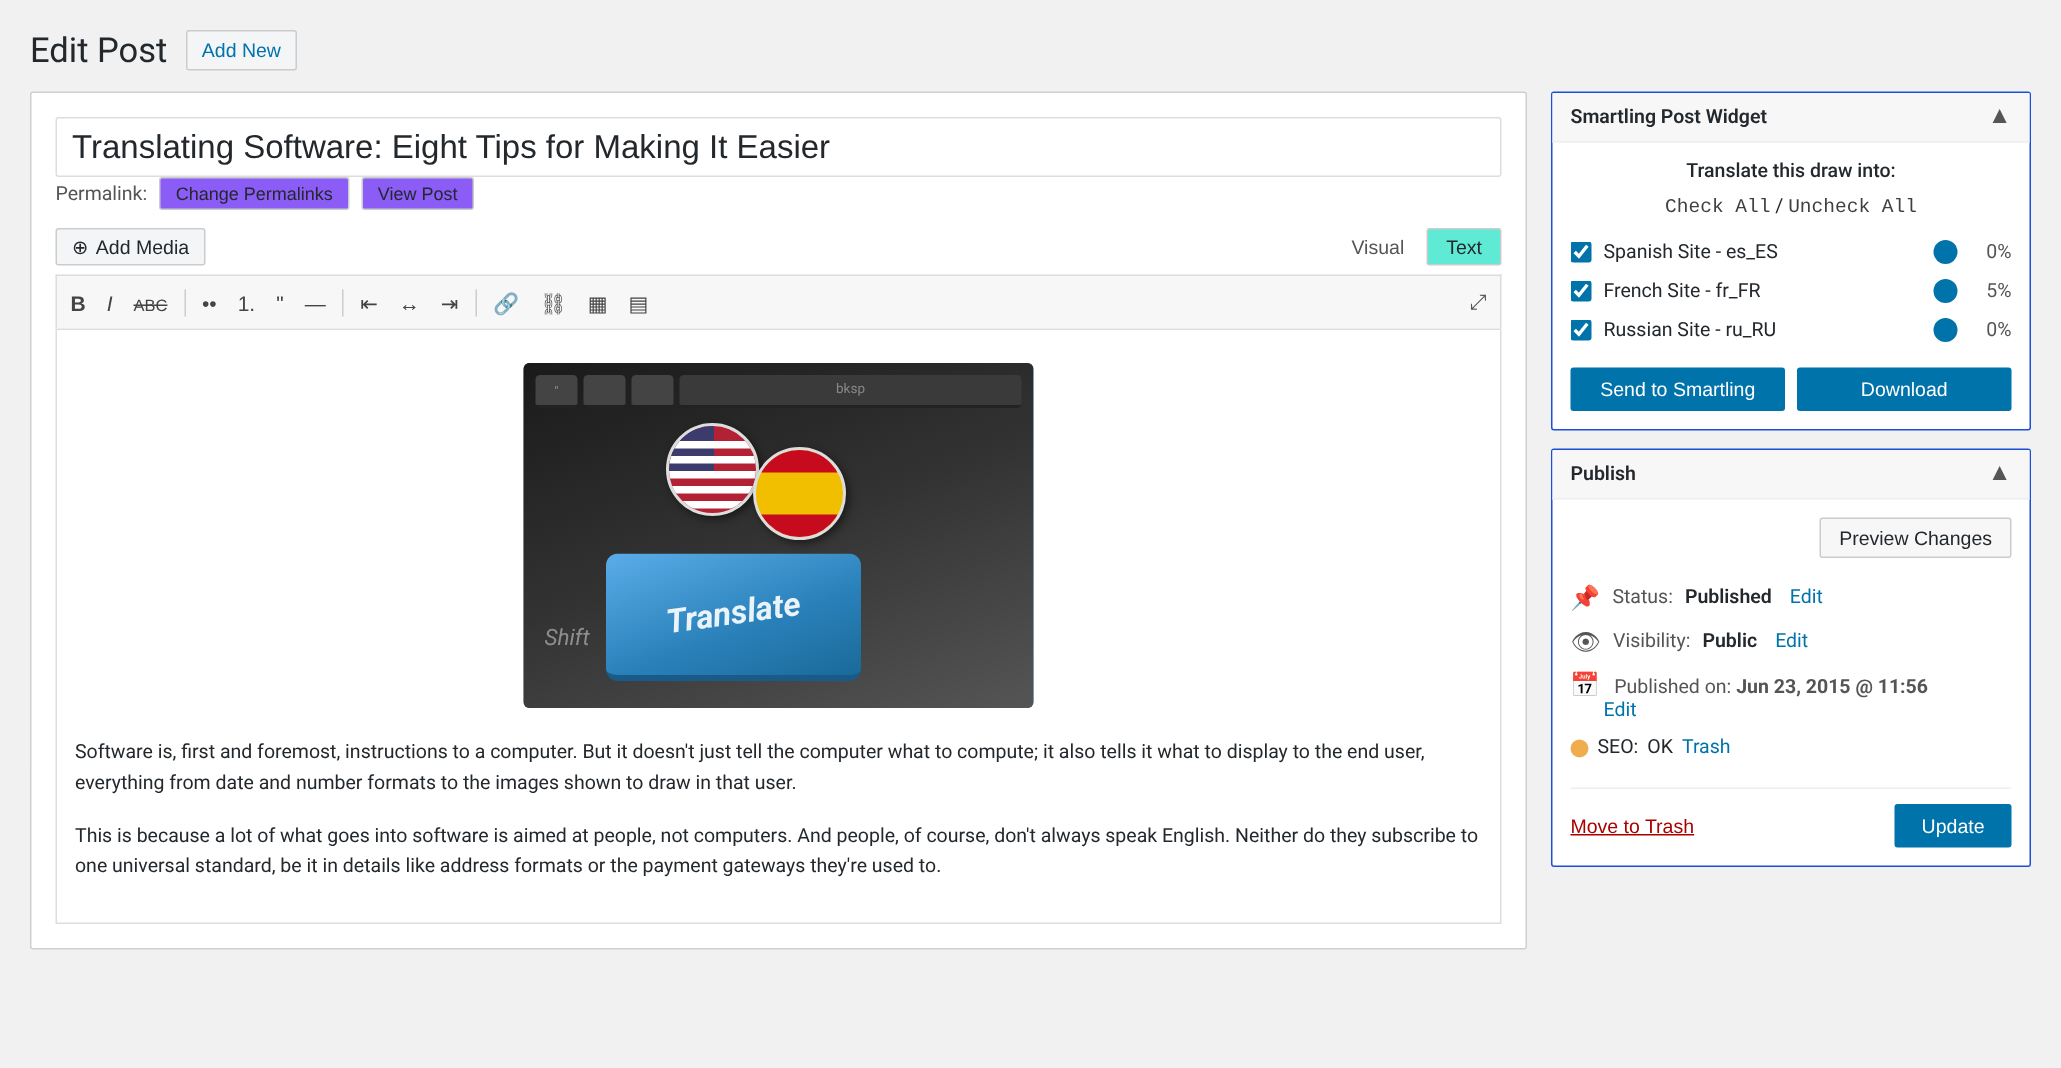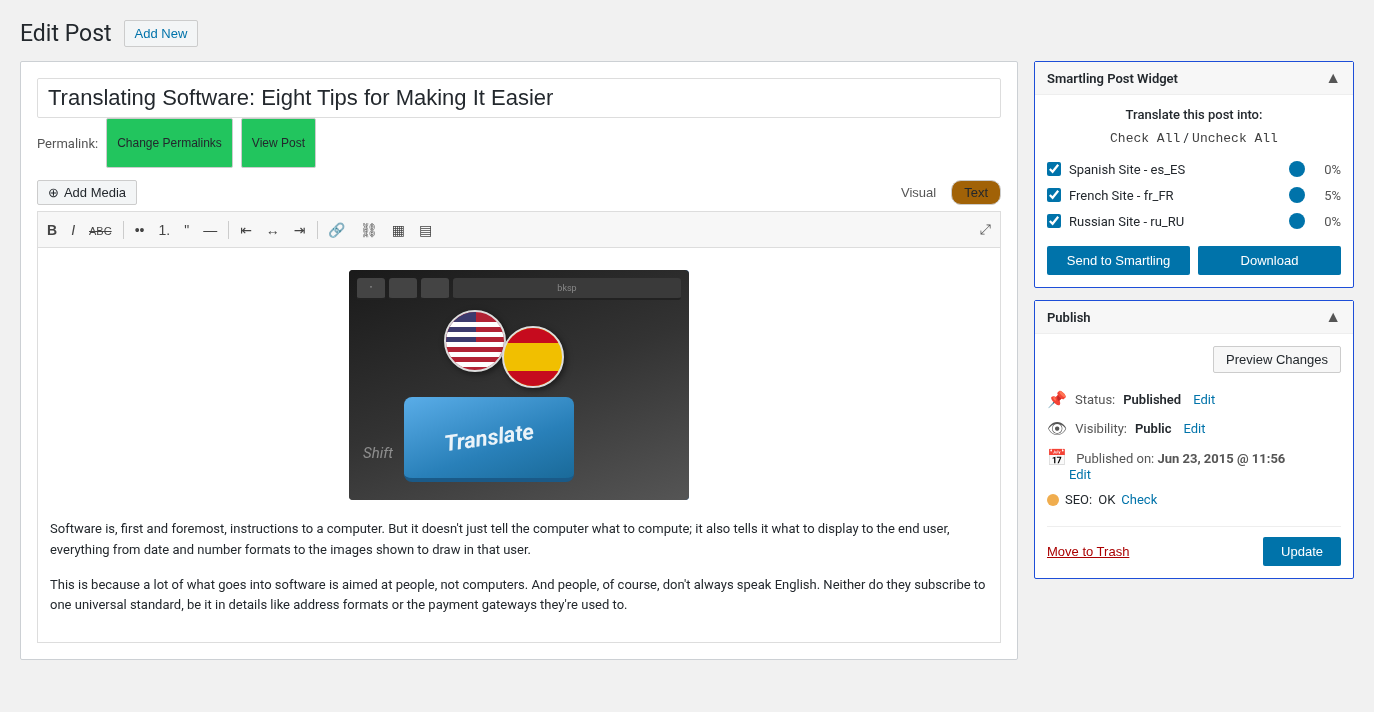--- a/index.html
+++ b/index.html
@@ -57,22 +57,22 @@
     .permalink-row {
       display: flex;
       align-items: center;
       gap: 8px;
       margin-bottom: 12px;
       font-size: 13px;
       color: #555;
     }
     .permalink-btn {
       border: 1px solid #ccc;
-      background: #22c55e;
-      padding: 17px 10px;
+      background: #8b5cf6;
+      padding: 3px 10px;
       border-radius: 2px;
       cursor: pointer;
       font-size: 12px;
       color: #23282d;
     }
     .toolbar-top {
       display: flex;
       align-items: center;
       gap: 8px;
       margin-bottom: 6px;
@@ -98,23 +98,22 @@
       padding: 4px 12px;
       cursor: pointer;
       border: 1px solid transparent;
       border-radius: 2px;
       font-size: 13px;
       color: #555;
       background: transparent;
     }
     .vtab.active {
       border-color: #ccc;
-      background: #a16207;
-      color: #23282d;
-      border-radius: 10px;
+      background: #5eead4;
+      color: #23282d;
     }
     .formatting-toolbar {
       display: flex;
       align-items: center;
       gap: 4px;
       padding: 6px 4px;
       border: 1px solid #ddd;
       border-bottom: none;
       background: #f7f7f7;
       flex-wrap: wrap;
@@ -460,21 +459,21 @@
     </div>
 
     <div class="sidebar">
 
       <div class="widget-box">
         <div class="widget-header">
           <h3>Smartling Post Widget</h3>
           <button class="collapse-btn">▲</button>
         </div>
         <div class="widget-content">
-          <div class="translate-into-label">Translate this post into:</div>
+          <div class="translate-into-label">Translate this draw into:</div>
           <div class="check-links">
             <a href="#">Check All</a>
             <span> / </span>
             <a href="#">Uncheck All</a>
           </div>
 
           <div class="lang-row">
             <input type="checkbox" class="lang-checkbox" checked="" style="">
             <span class="lang-name">Spanish Site - es_ES</span>
             <div class="progress-dot"></div>
@@ -529,21 +528,21 @@
             <span>Published on:</span>
             <strong>Jun 23, 2015 @ 11:56</strong>
             <br>
             <a href="#" style="margin-left:22px;">Edit</a>
           </div>
 
           <div class="seo-row">
             <div class="seo-dot"></div>
             <span>SEO:</span>
             <span>OK</span>
-            <a href="#">Check</a>
+            <a href="#">Trash</a>
           </div>
 
           <div class="publish-footer">
             <button class="btn-trash">Move to Trash</button>
             <button class="btn-update">Update</button>
           </div>
         </div>
       </div>
     </div>
   </div>

